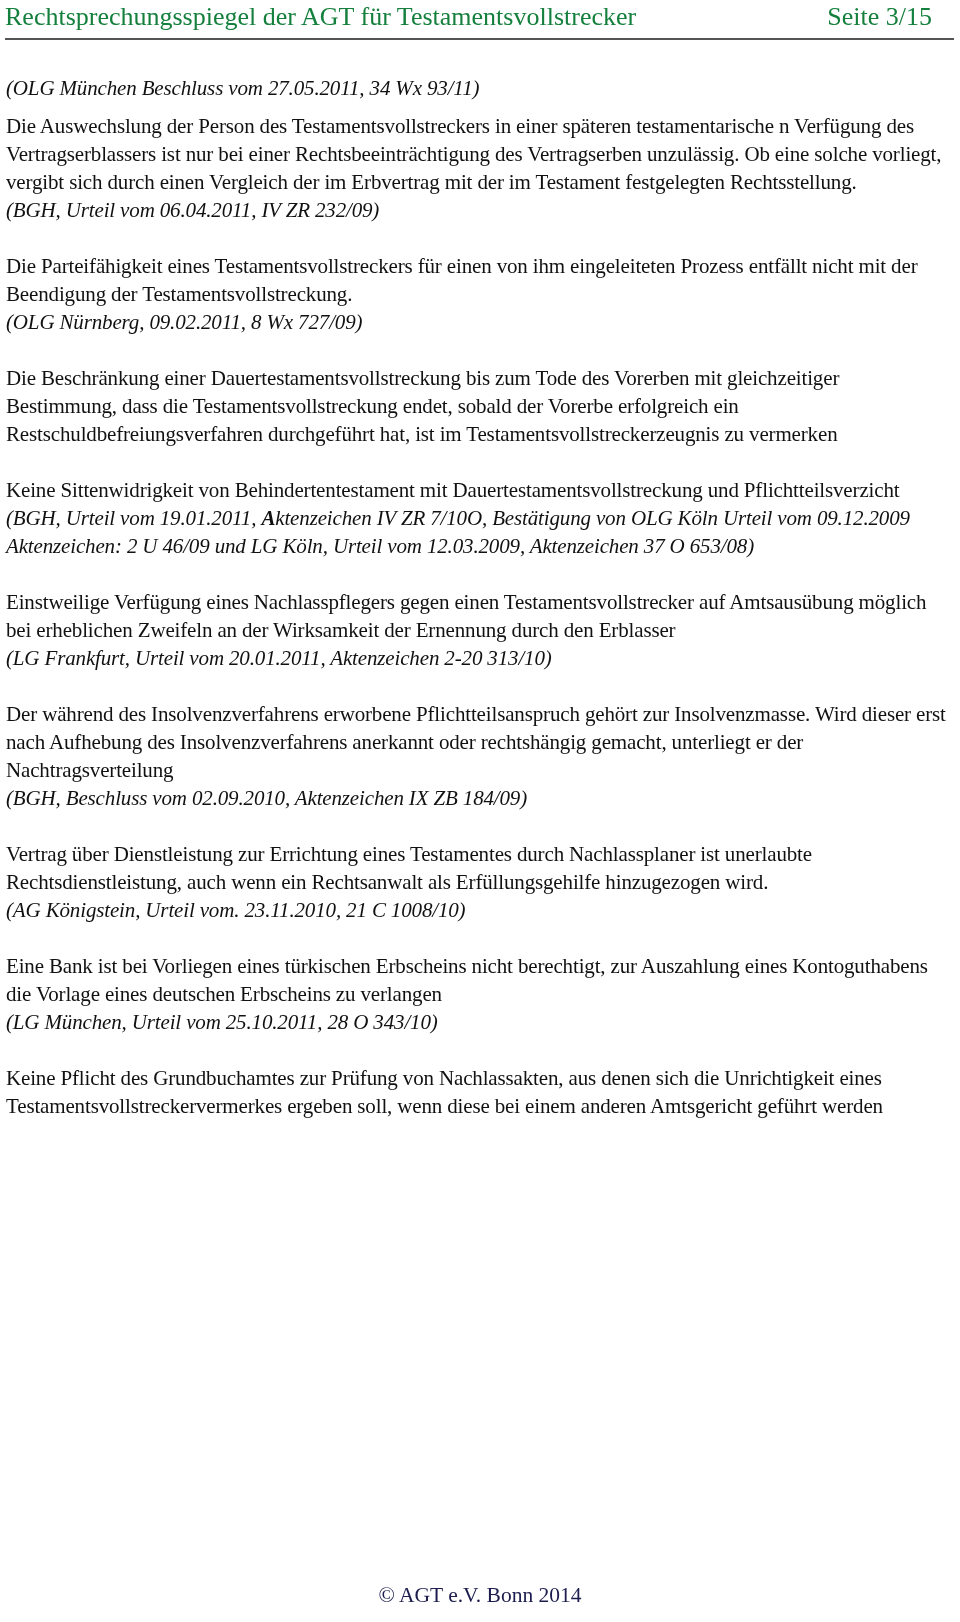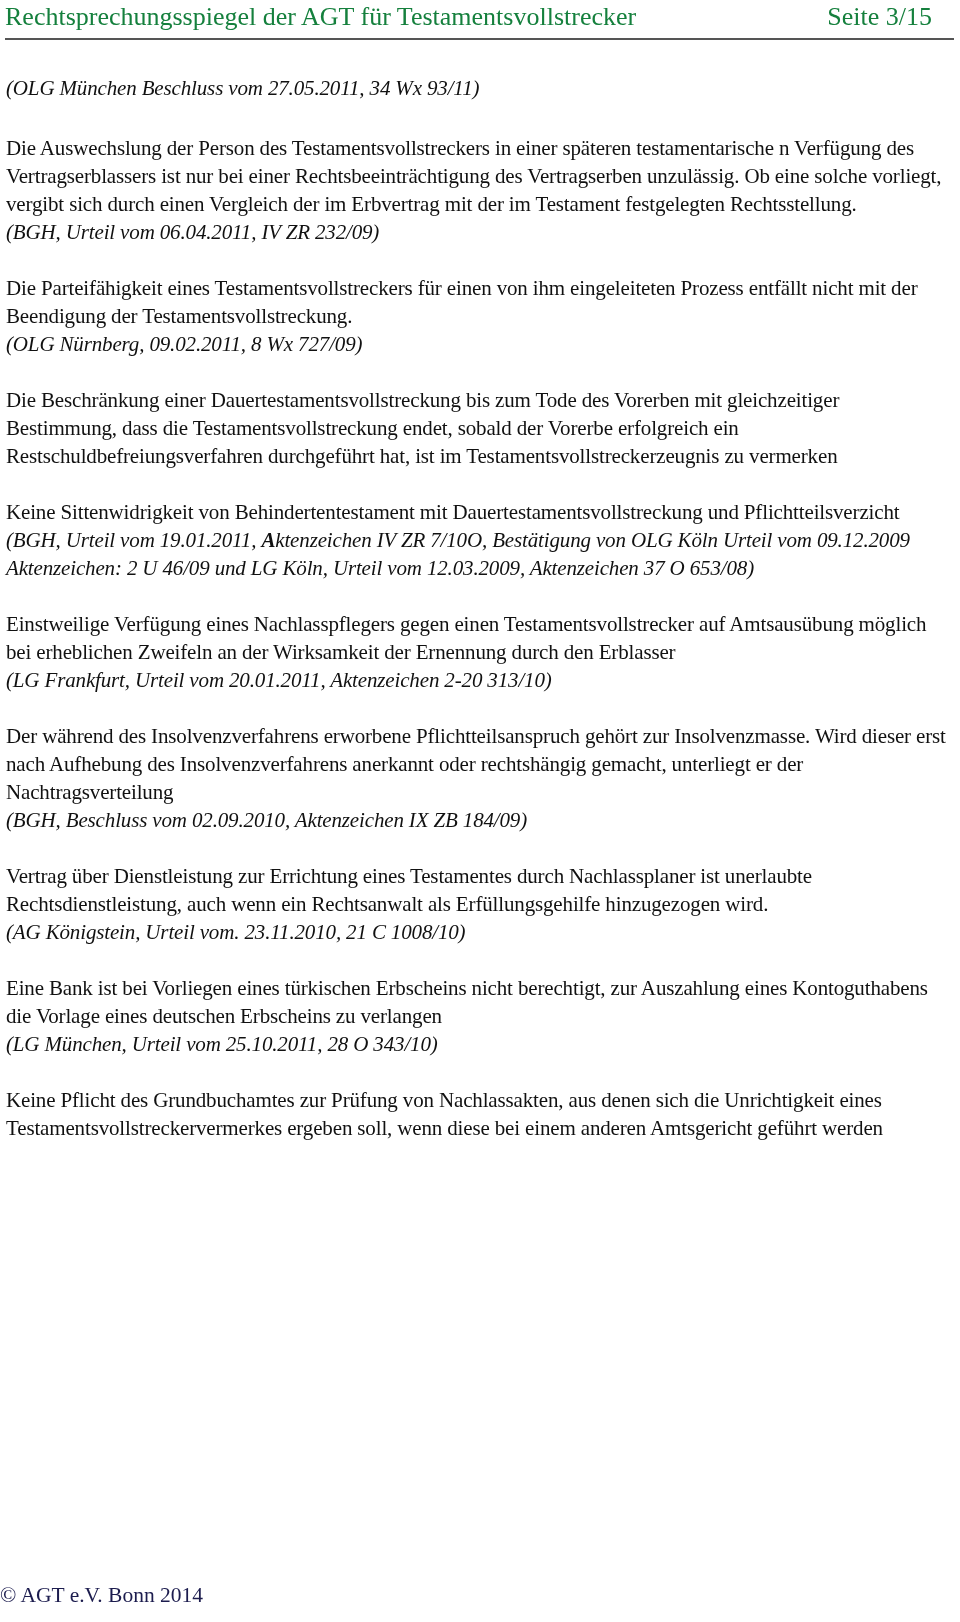--- a/index.html
+++ b/index.html
@@ -18,23 +18,23 @@
   .header-title { left: 0; }
   .header-page { right: 22px; text-align: right; }
   .content {
     position: absolute; left: 6px; top: 74px; width: 940px;
     font-size: 21px; line-height: 28px; letter-spacing: -0.15px;
   }
   .entry { margin: 0 0 28px 0; }
   .entry p { margin: 0; }
   .cite { font-style: italic; }
   .cite b { font-weight: bold; }
-  .first-cite { margin-bottom: 32px; }
+  .first-cite { margin-bottom: 10px; }
   .footer {
-    position: absolute; left: 0; right: 0; top: 1581px; 
+    position: absolute; left: 0; right: 0; top: 1581px; text-align: center;
     font-size: 21.5px; color: #1c1c4e; line-height: 28px;
   }
 </style>
 </head>
 <body>
 
 <div class="page-header">
   <span class="header-title">Rechtsprechungsspiegel der AGT für Testamentsvollstrecker</span>
   <span class="header-page">Seite 3/15</span>
 </div>

